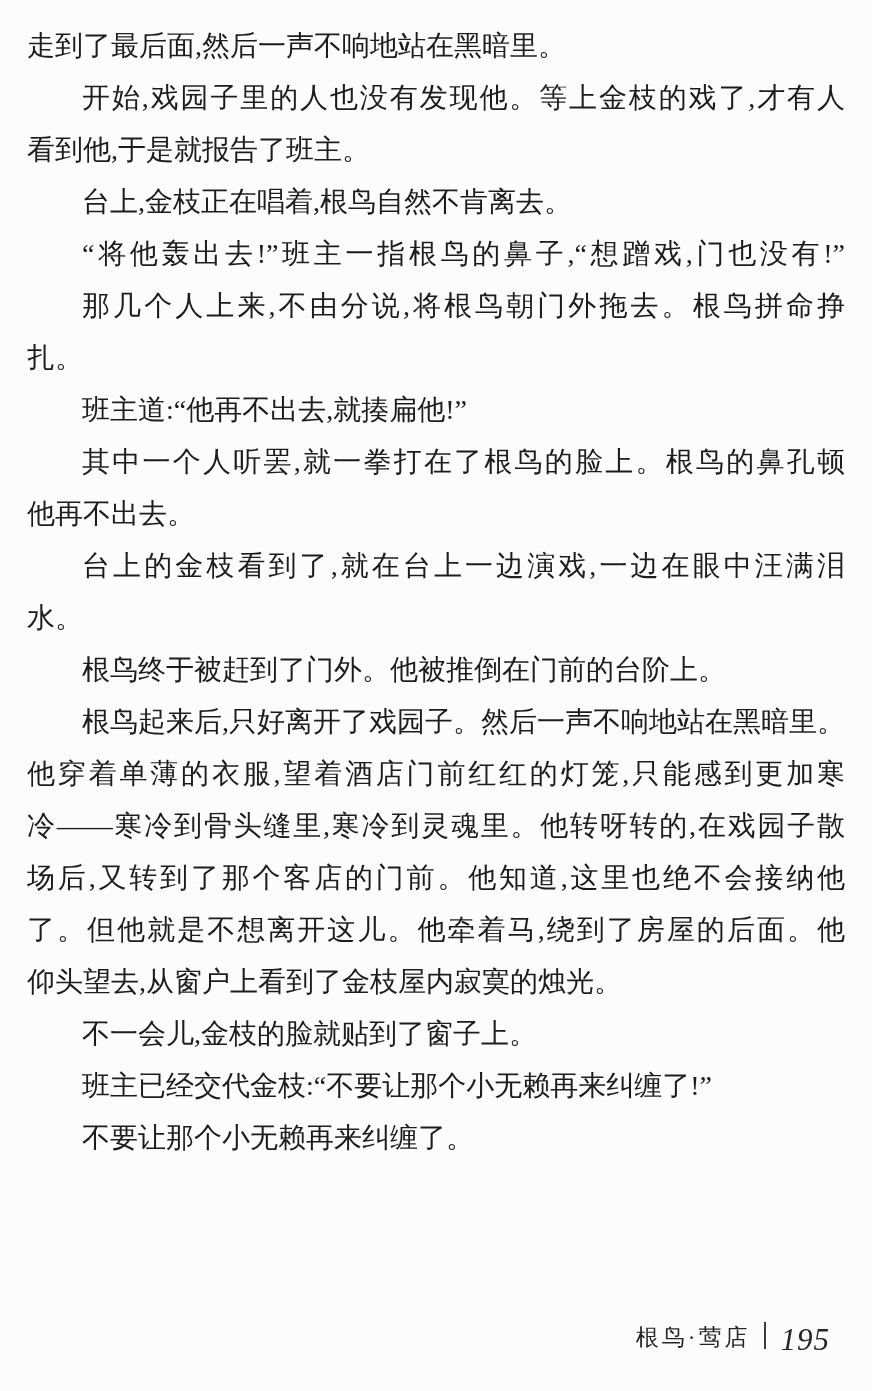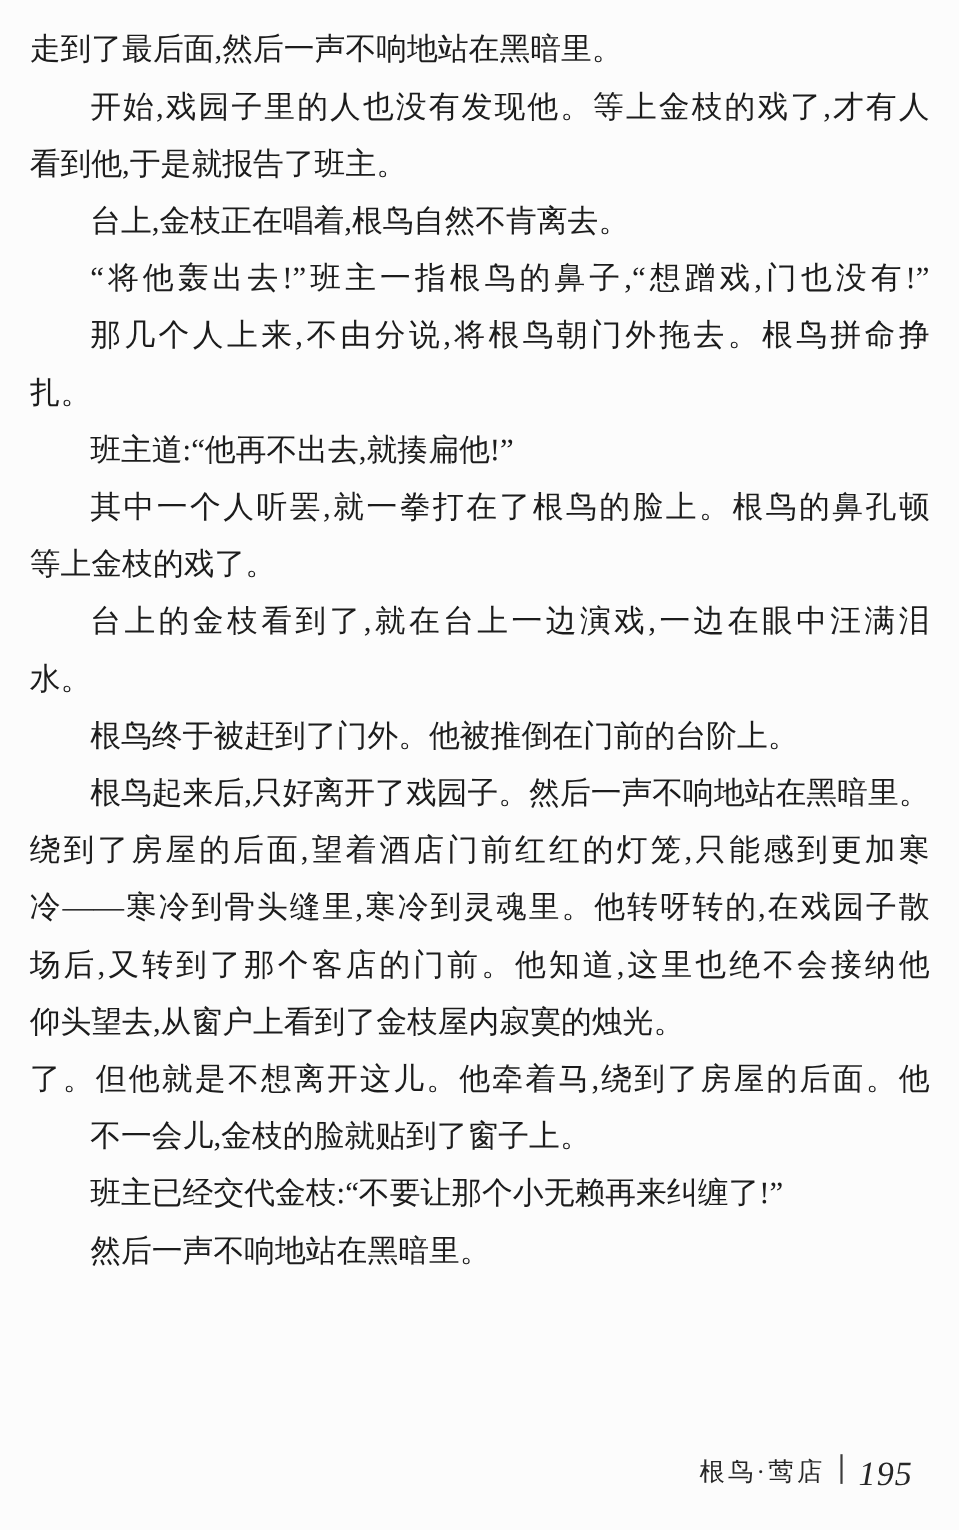--- a/index.html
+++ b/index.html
@@ -84,33 +84,33 @@
   <div class="text-block">
       <div class="line">走到了最后面,然后一声不响地站在黑暗里。</div>
       <div class="line indent fill">开始,戏园子里的人也没有发现他。等上金枝的戏了,才有人</div>
       <div class="line">看到他,于是就报告了班主。</div>
       <div class="line indent">台上,金枝正在唱着,根鸟自然不肯离去。</div>
       <div class="line indent fill">“将他轰出去!”班主一指根鸟的鼻子,“想蹭戏,门也没有!”</div>
       <div class="line indent fill">那几个人上来,不由分说,将根鸟朝门外拖去。根鸟拼命挣</div>
       <div class="line">扎。</div>
       <div class="line indent">班主道:“他再不出去,就揍扁他!”</div>
       <div class="line indent fill">其中一个人听罢,就一拳打在了根鸟的脸上。根鸟的鼻孔顿</div>
-      <div class="line">等上金枝的戏了。</div>
+      <div class="line">他再不出去。</div>
       <div class="line indent fill">台上的金枝看到了,就在台上一边演戏,一边在眼中汪满泪</div>
       <div class="line">水。</div>
       <div class="line indent">根鸟终于被赶到了门外。他被推倒在门前的台阶上。</div>
       <div class="line indent fill">根鸟起来后,只好离开了戏园子。然后一声不响地站在黑暗里。</div>
-      <div class="line fill">绕到了房屋的后面,望着酒店门前红红的灯笼,只能感到更加寒</div>
+      <div class="line fill">他穿着单薄的衣服,望着酒店门前红红的灯笼,只能感到更加寒</div>
       <div class="line fill">冷——寒冷到骨头缝里,寒冷到灵魂里。他转呀转的,在戏园子散</div>
       <div class="line fill">场后,又转到了那个客店的门前。他知道,这里也绝不会接纳他</div>
+      <div class="line fill">了。但他就是不想离开这儿。他牵着马,绕到了房屋的后面。他</div>
       <div class="line">仰头望去,从窗户上看到了金枝屋内寂寞的烛光。</div>
-      <div class="line fill">了。但他就是不想离开这儿。他牵着马,绕到了房屋的后面。他</div>
       <div class="line indent">不一会儿,金枝的脸就贴到了窗子上。</div>
       <div class="line indent">班主已经交代金枝:“不要让那个小无赖再来纠缠了!”</div>
-      <div class="line indent">然后一声不响地站在黑暗里。</div>
+      <div class="line indent">不要让那个小无赖再来纠缠了。</div>
     </div>
 
   <div class="footer">
     <span class="running-title">根鸟·莺店</span>
     <span class="footer-sep"></span>
     <span class="page-number">195</span>
   </div>
 
 </div>
 

